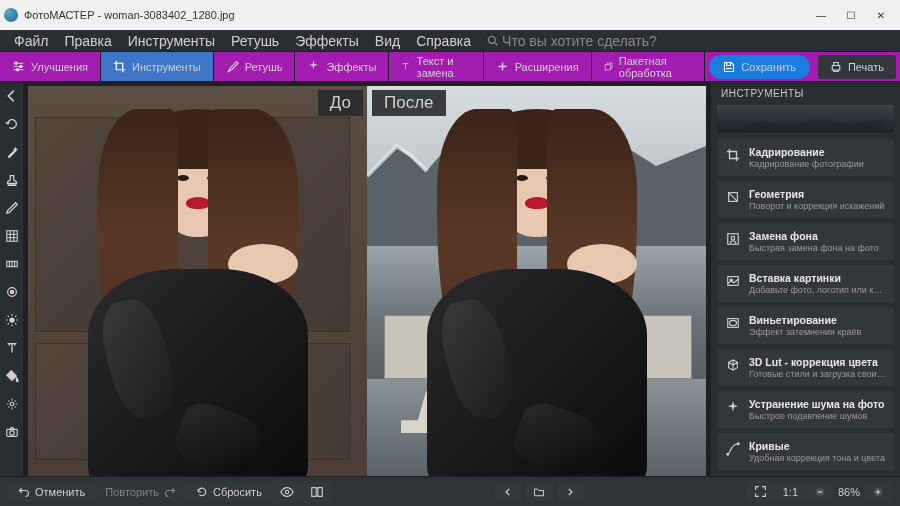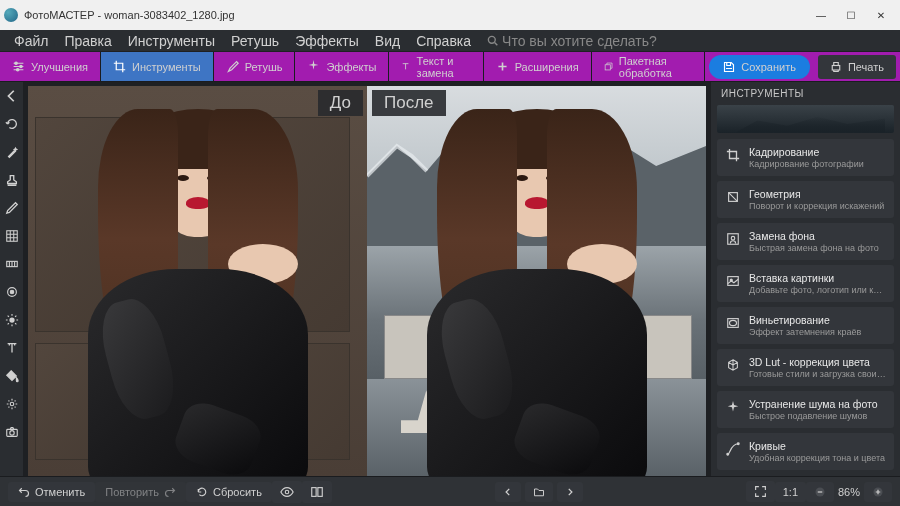--- a/index.html
+++ b/index.html
@@ -38,21 +38,21 @@
 .harbor .water{position:absolute;bottom:0;left:0;right:0;height:45%;background:linear-gradient(to bottom,#8a9298,#5a6268)}
 .person{position:absolute;left:50%;top:50%;transform:translate(-50%,-48%);width:260px;height:400px;z-index:10}
 .rightpanel{width:190px;background:#2a2d31;border-left:1px solid #1e2023;display:flex;flex-direction:column}
 .rightpanel .hdr{padding:6px 10px;font-size:10px;letter-spacing:.5px;color:#c8c8c8;background:#2a2d31}
 .rightpanel .preview{height:28px;background:linear-gradient(to bottom,#3a4248 0%,#2a3238 50%,#1a2228 100%);margin:0 6px 6px;border-radius:2px;position:relative;overflow:hidden}
 .rightpanel .preview::after{content:"";position:absolute;bottom:0;left:10%;right:5%;height:18px;background:linear-gradient(to top,#1a2228,transparent);clip-path:polygon(0 100%,15% 30%,35% 60%,55% 10%,75% 50%,100% 20%,100% 100%)}
 .tool-list{flex:1;overflow:auto;padding:0 6px}
 .tool-item{display:flex;align-items:flex-start;gap:8px;padding:7px 8px;background:#33363b;margin-bottom:5px;border-radius:3px;cursor:default}
 .tool-item .ticon{width:16px;height:16px;flex-shrink:0;display:flex;align-items:center;justify-content:center;margin-top:1px}
 .tool-item .tlabels{display:flex;flex-direction:column;gap:1px;min-width:0}
-.tool-item .ttitle{font-size:10.5px;font-weight:400;color:#e8e8e8;white-space:nowrap;overflow:hidden;text-overflow:ellipsis}
+.tool-item .ttitle{font-size:10.5px;font-weight:700;color:#e8e8e8;white-space:nowrap;overflow:hidden;text-overflow:ellipsis}
 .tool-item .tdesc{font-size:9px;color:#9a9a9a;white-space:nowrap;overflow:hidden;text-overflow:ellipsis}
 .bottombar{height:30px;background:#2f3236;display:flex;align-items:center;padding:0 8px;gap:0;border-top:1px solid #1a1c1f;font-size:11px}
 .bottombar .bbtn{display:flex;align-items:center;gap:5px;padding:4px 10px;background:#33363b;border-radius:3px;cursor:default}
 .bottombar .bbtn.icononly{padding:4px 8px}
 .bottombar .spacer{flex:1}
 .bottombar .navgrp{display:flex;gap:4px}
 .face{position:absolute;left:50%;top:48px;transform:translateX(-50%);width:78px;height:100px;background:#e8c8b0;border-radius:50% 50% 45% 45%/55% 55% 45% 45%}
 .face::before{content:"";position:absolute;left:18px;top:38px;width:12px;height:6px;background:#2a1810;border-radius:50%}
 .face::after{content:"";position:absolute;right:18px;top:38px;width:12px;height:6px;background:#2a1810;border-radius:50%}
 .lips{position:absolute;left:50%;top:108px;transform:translateX(-50%);width:24px;height:12px;background:#b81830;border-radius:50% 50% 40% 40%}

